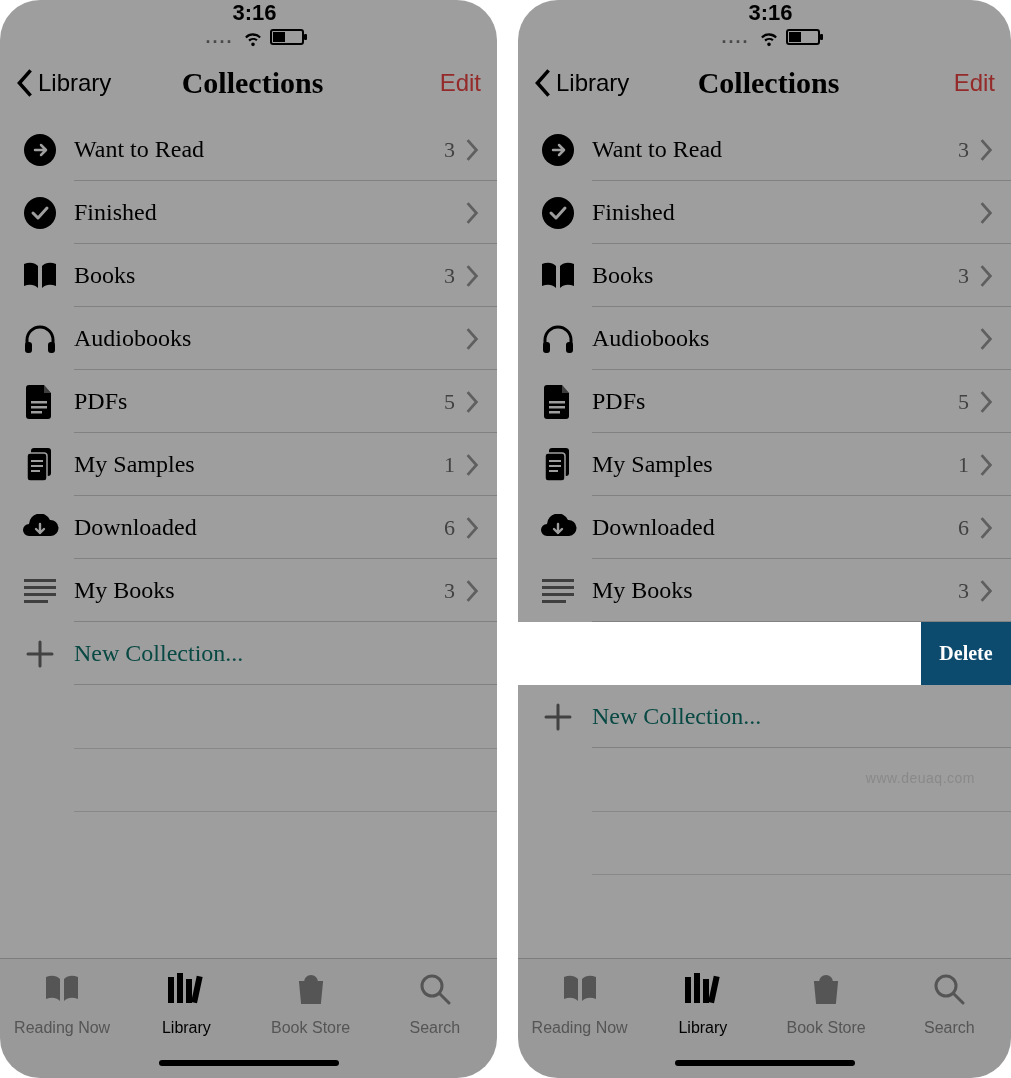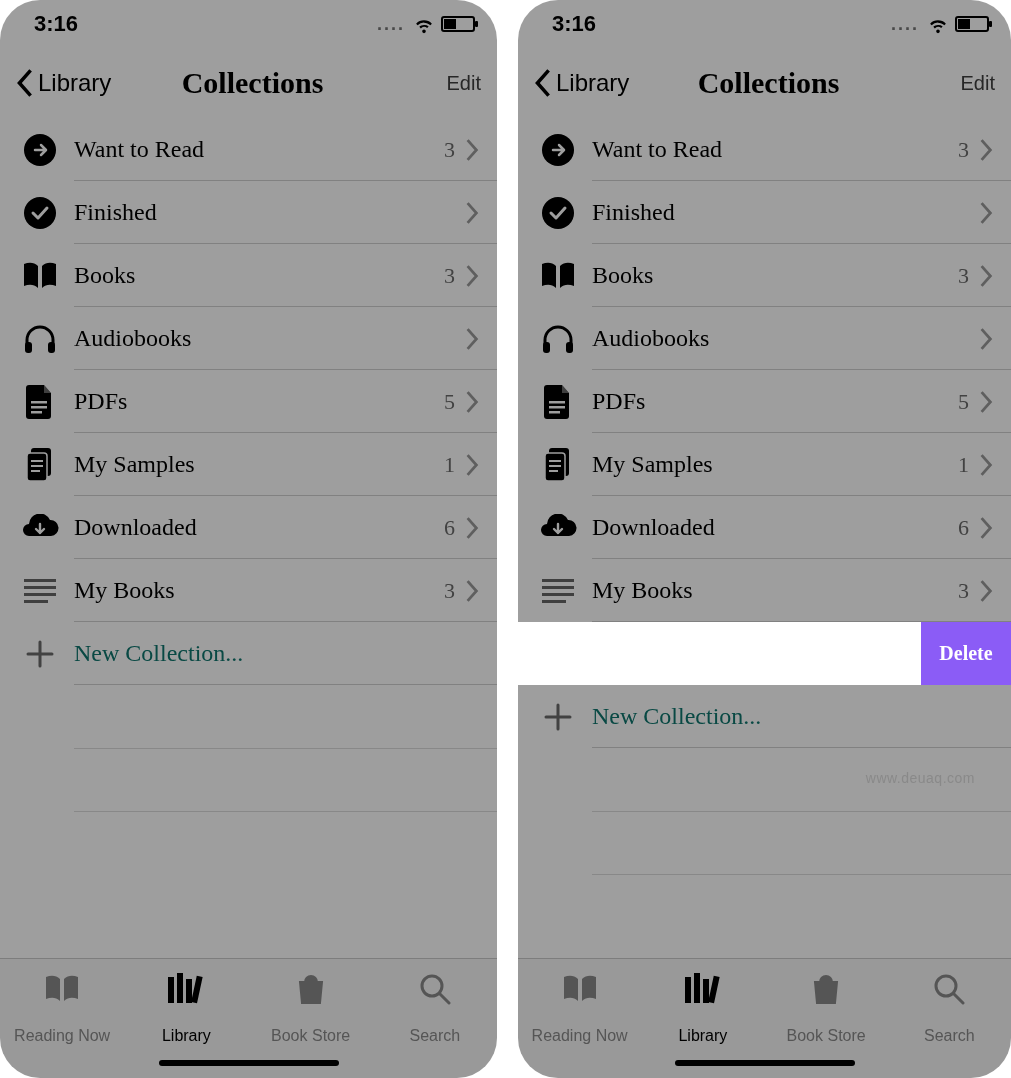--- a/index.html
+++ b/index.html
@@ -41,20 +41,21 @@
   }
   .statusbar {
     height: 48px;
     display: flex;
     align-items: center;
     justify-content: space-between;
     padding: 0 22px 0 34px;
     font-weight: 600;
     font-size: 22px;
     color: #000;
+    flex-direction: column;
   }
   .status-right { display:flex; align-items:center; gap:6px; }
   .status-dots { font-size:18px; letter-spacing:2px; color:#777; margin-right:2px;}
   .wifi { width:22px; height:22px; }
   .battery { width:34px; height:16px; border:2px solid #000; border-radius:3px; position:relative; }
   .battery::after { content:""; position:absolute; right:-5px; top:3px; width:3px; height:6px; background:#000; border-radius:1px;}
   .battery .fill { position:absolute; left:1px; top:1px; bottom:1px; width:40%; background:#000;}
   .navbar {
     height: 70px;
     display: flex;
@@ -75,22 +76,22 @@
     left: 8px; right: 0;
     text-align: center;
     font-family: Georgia, "Times New Roman", serif;
     font-weight: 700;
     font-size: 30px;
     color: #000;
     pointer-events: none;
   }
   .edit-btn {
     margin-left: auto;
-    font-size: 20px;
-    color: #404040;
+    font-size: 24px;
+    color: #ef4444;
   }
   .list {
     flex: 1;
     display: flex;
     flex-direction: column;
     position: relative;
     font-family: Liberation Serif, serif;
   }
   .row {
     display: flex;
@@ -142,21 +143,21 @@
     justify-content: space-around;
     align-items: flex-start;
     padding-top: 12px;
     background:#f7f7f7;
   }
   .tab {
     display:flex; flex-direction:column; align-items:center;
     width: 110px;
     color: #8a8a8a;
     font-size: 16px;
-    gap:20px;
+    gap:12px;
   }
   .tab.active { color:#000; }
   .tab .ticon { width:40px; height:36px; display:flex; align-items:center; justify-content:center;}
   .home-indicator {
     position:absolute; bottom:12px; left:50%; transform:translateX(-50%);
     width: 180px; height:6px; border-radius:3px; background:#000;
   }
   
   .swipe-row {
     position: relative;
@@ -171,21 +172,21 @@
     position:absolute; top:0; bottom:0; left:-120px; right:0;
     display:flex; align-items:center;
     background:#fff;
     padding-left: 20px;
   }
   .swipe-content .label { font-size:24px; flex:1; }
   .swipe-content .count { font-size:22px; color:#6b6b6b; margin-right:24px;}
   .delete-btn {
     position:absolute; right:0; top:0; bottom:0;
     width: 90px;
-    background:#8b5cf6;
+    background:#0c4a6e;
     color:#fff;
     font-size:20px;
     font-weight:600;
     display:flex; align-items:center; justify-content:center;
     z-index: 30;
   }
   
   .arrow-callout {
     position:absolute;
     z-index: 40;

